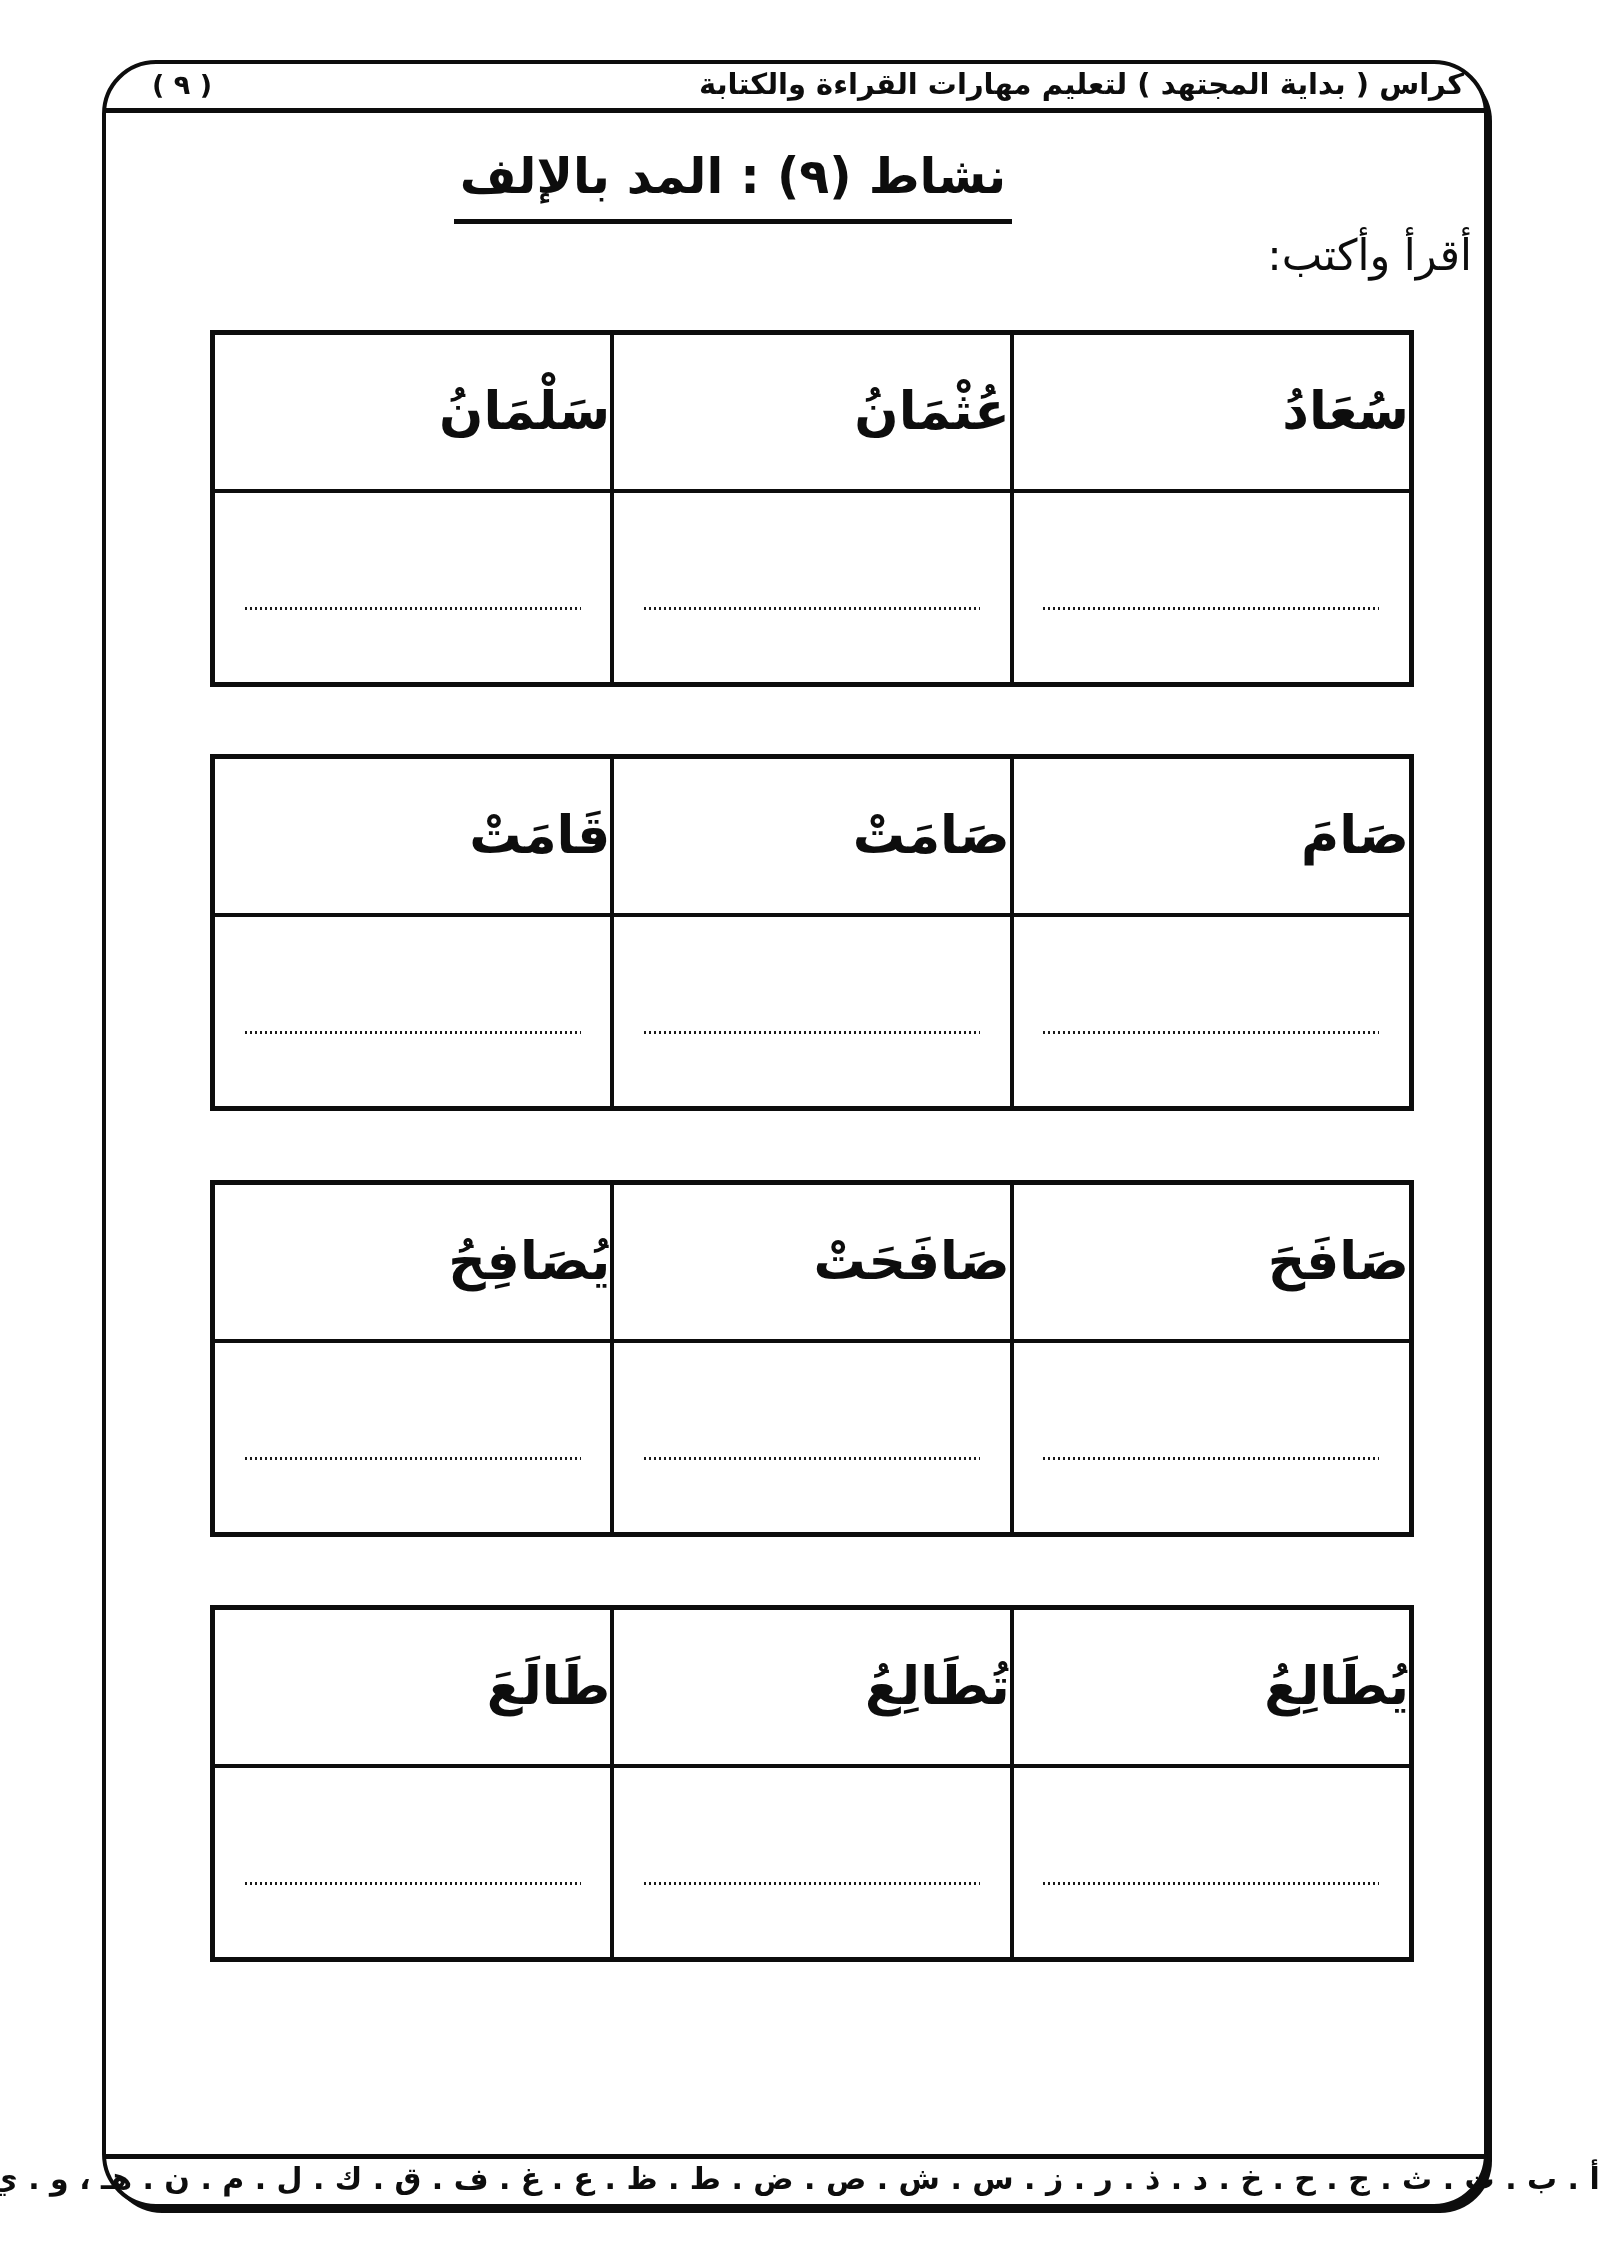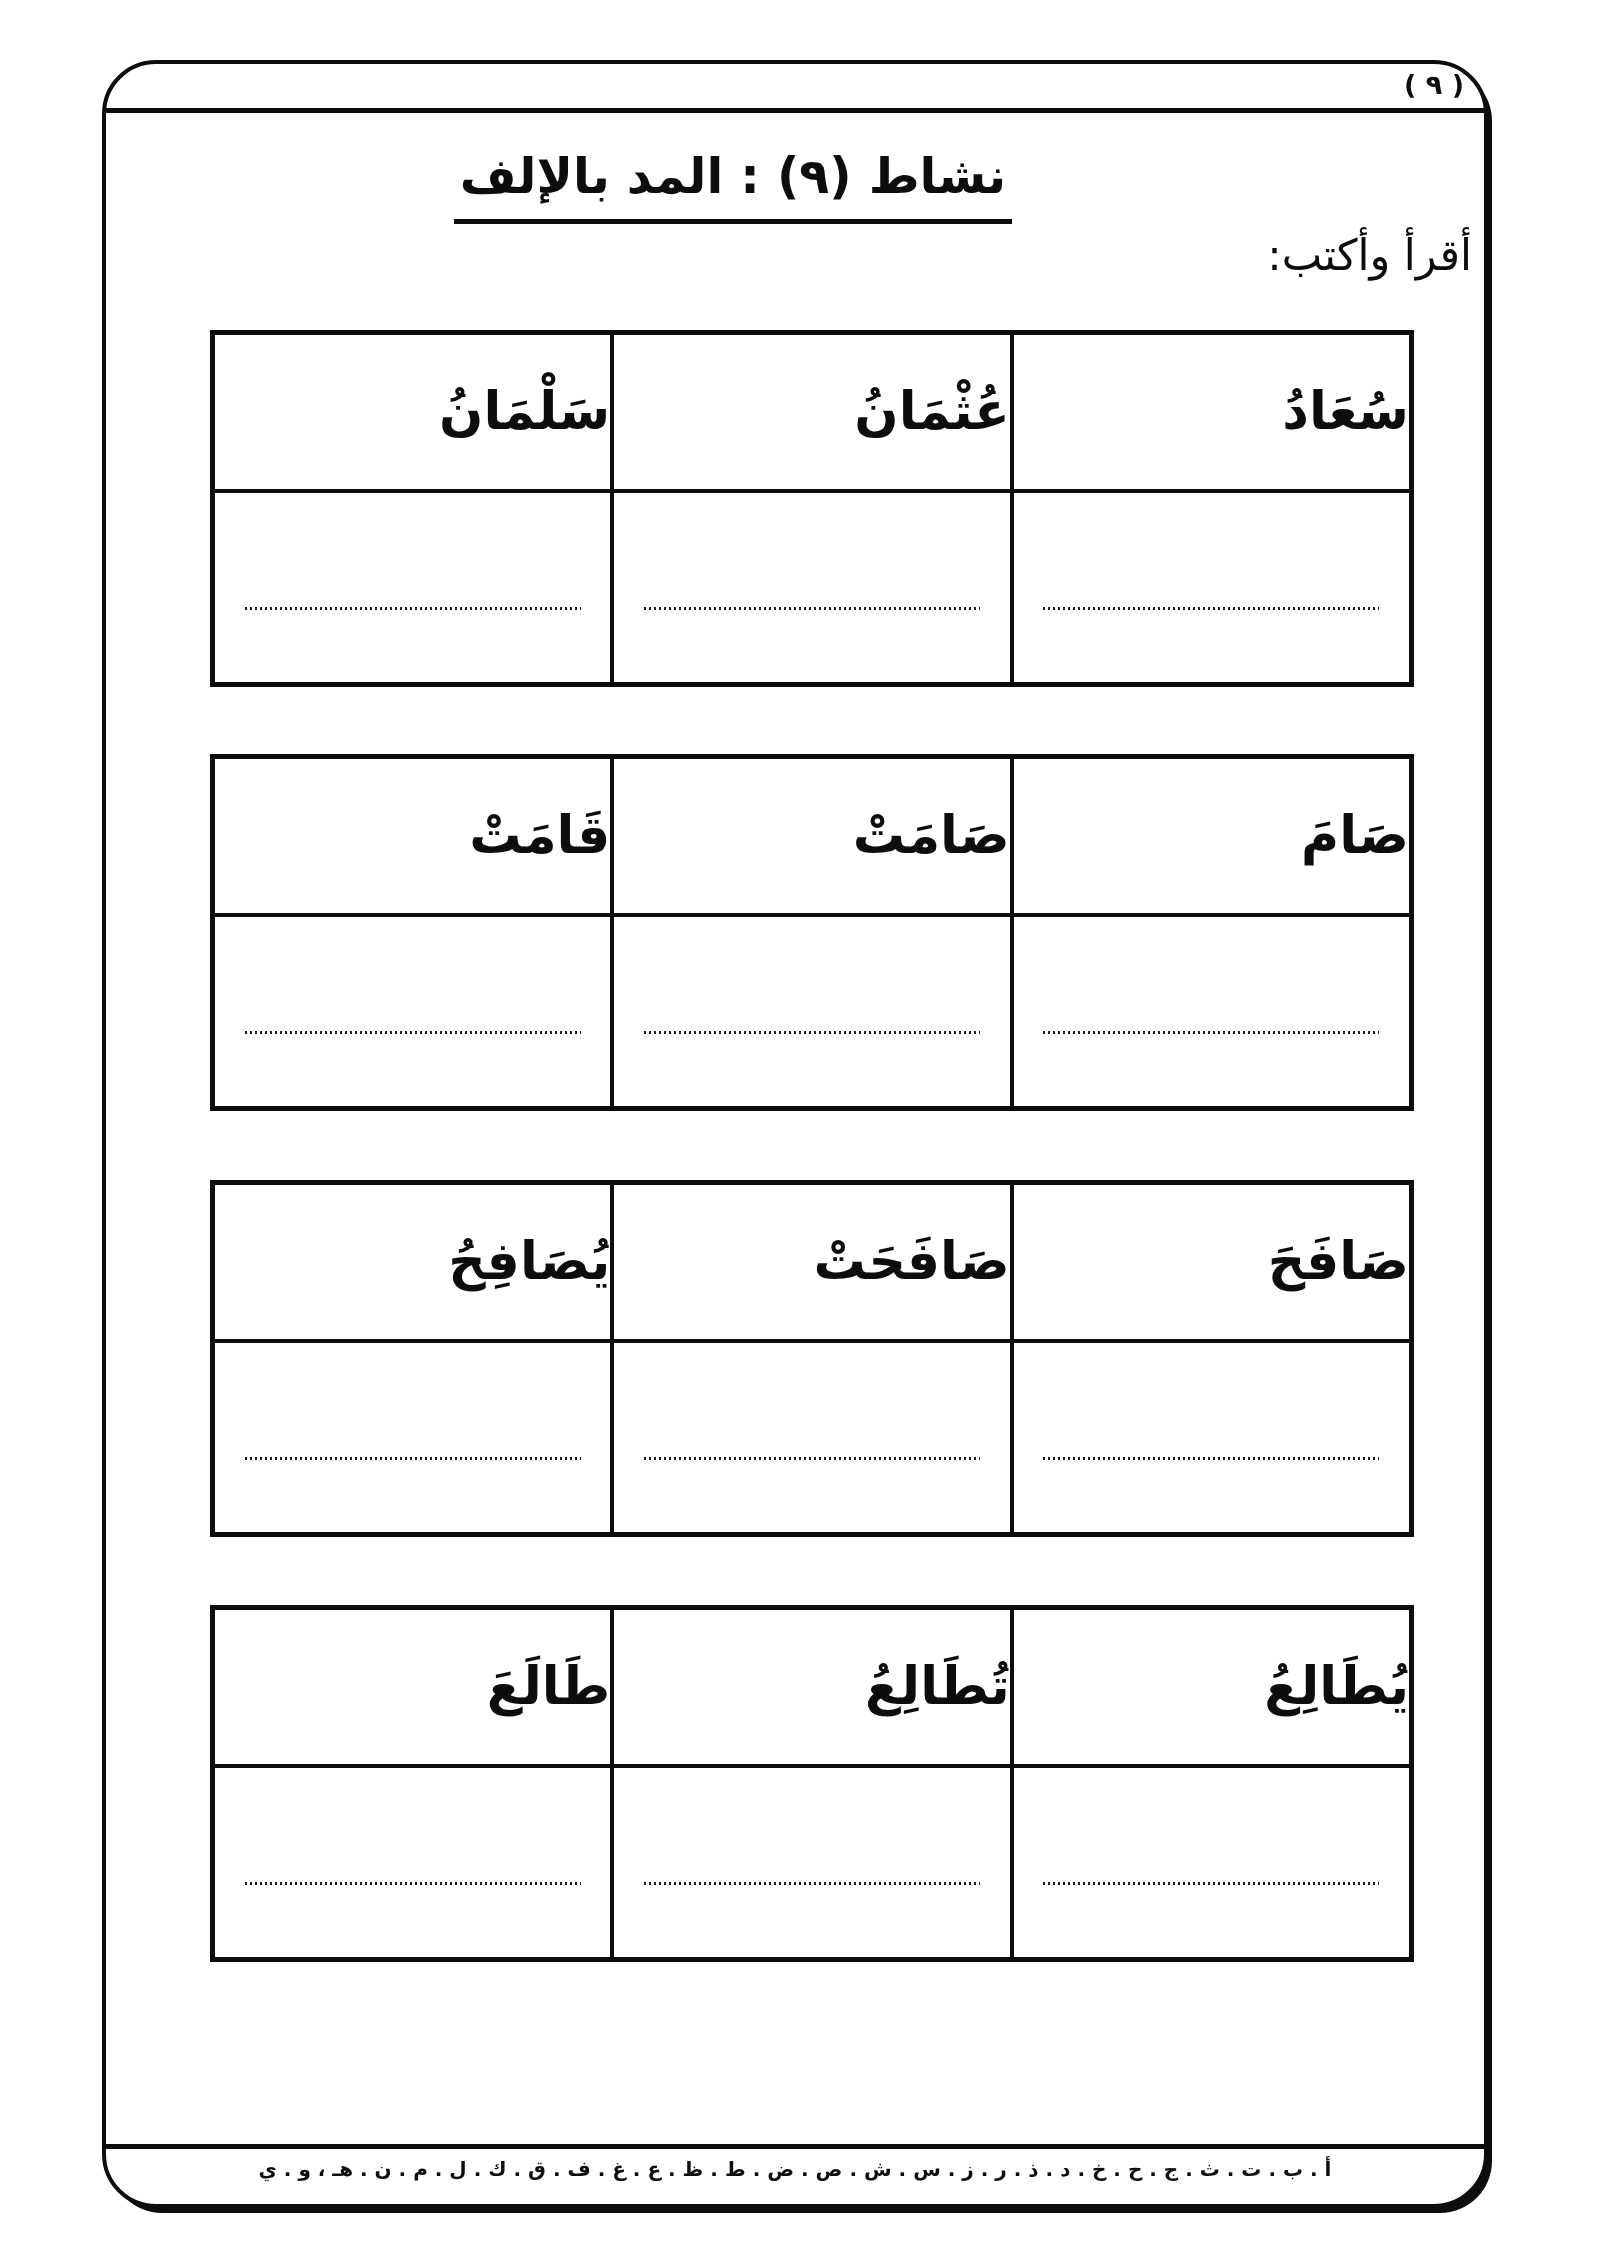--- a/index.html
+++ b/index.html
@@ -79,35 +79,36 @@
     margin: 0 auto;
     background: repeating-linear-gradient(90deg, #1a1a1a 0 2px, transparent 2px 5px);
   }
   .t1 { top: 266px; }
   .t2 { top: 690px; }
   .t3 { top: 1116px; }
   .t4 { top: 1541px; }
 
   
   .footer-row {
-    position: absolute; left: 0; right: 0; bottom: 16px;
+    position: absolute; left: 0; right: 0; bottom: 6px;
     height: 44px;
     border-top: 5px solid #0d0d0d;
     display: flex; align-items: center; justify-content: center;
     direction: rtl;
-    font-size: 20px; font-weight: bold;
+    font-size: 30px; font-weight: bold;
     white-space: nowrap;
   }
 </style>
 </head>
 <body>
 
 <div class="frame">
 
   <div class="header-row">
+    <span class="book-title">كراس ( بداية المجتهد ) لتعليم مهارات القراءة والكتابة</span>
     <span class="page-number">( ٩ )</span>
   </div>
 
   <div class="title-wrap">
     <span class="activity-title">نشاط (٩) : المد بالإلف</span>
   </div>
 
   <div class="instruction">أقرأ وأكتب:</div>
 
   <table class="word-table t1">

